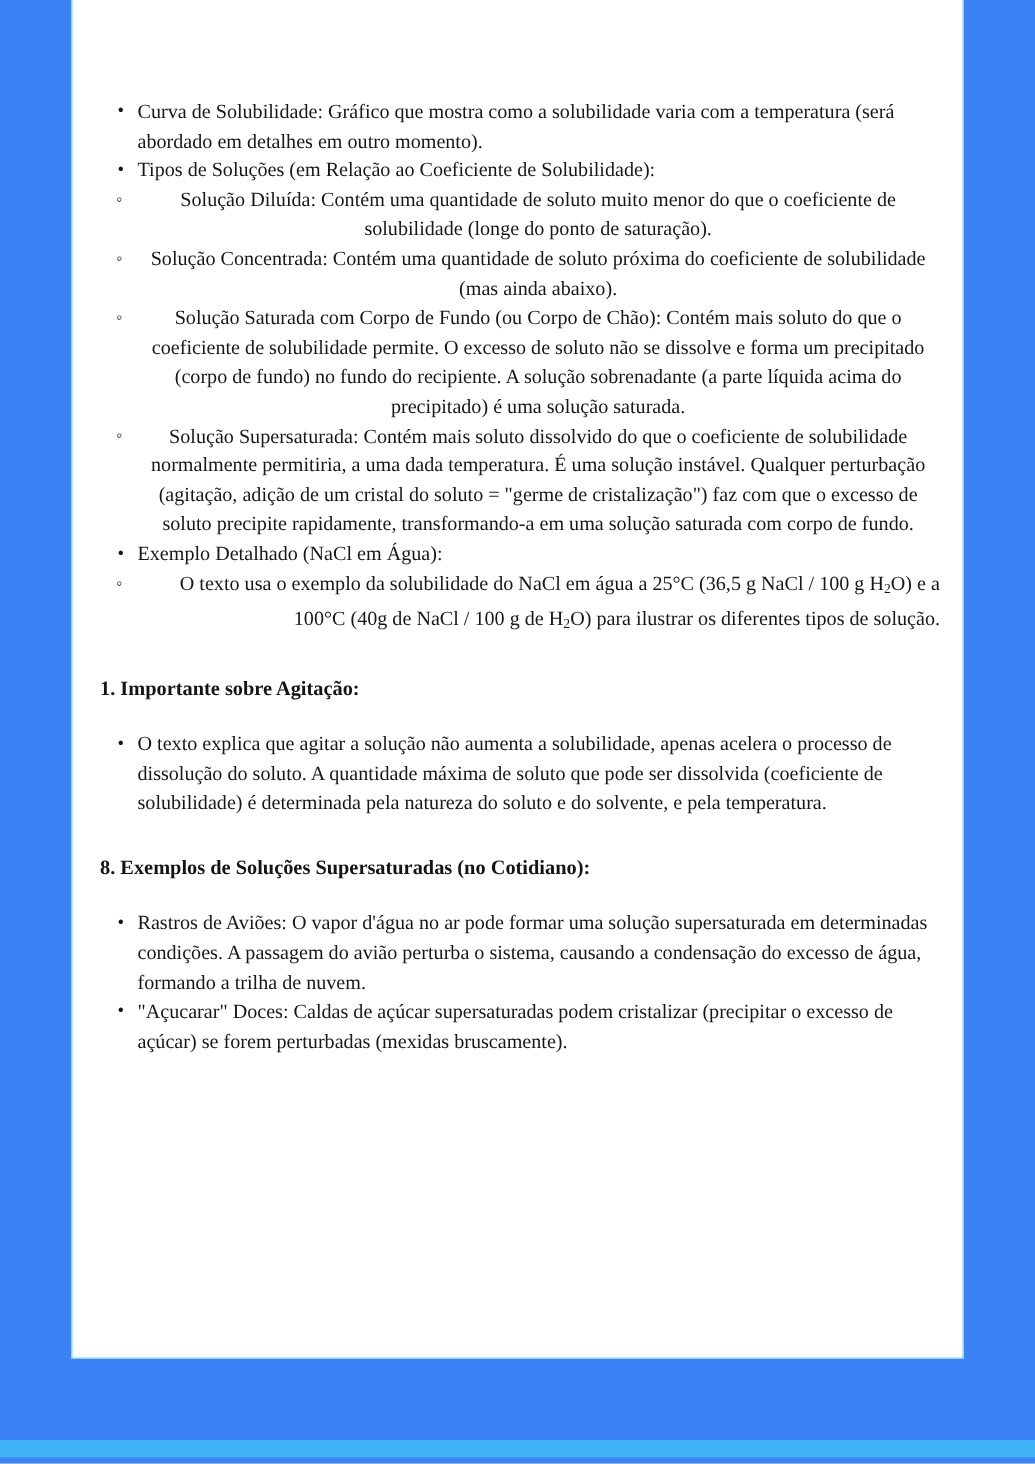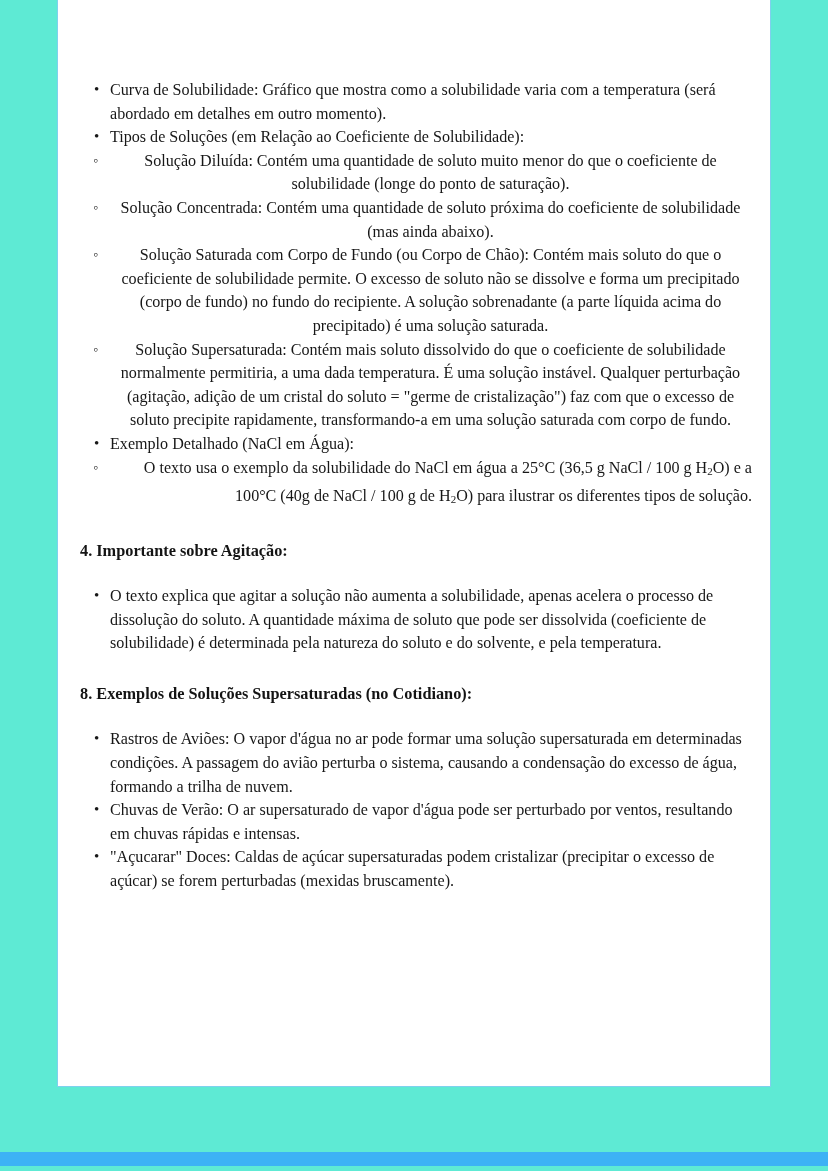--- a/index.html
+++ b/index.html
@@ -9,21 +9,21 @@
     height: 1171px;
     background: #ffffff;
     font-family: "Liberation Serif", "DejaVu Serif", serif;
     overflow: hidden;
   }
 
   #page {
     position: relative;
     width: 828px;
     height: 1171px;
-    background: #5eead4;
+    background: #3b82f6;
   }
 
   
   #content-frame {
     position: absolute;
     left: 57px;
     top: -40px;
     width: 714px;          
     height: 1127px;        
     border: 1.6px solid #7fd0ee;
@@ -146,44 +146,41 @@
             <ul class="lvl2">
               <li class="subbullet">
                 <span class="txt">O texto usa o exemplo da solubilidade do NaCl em água a 25°C (36,5 g NaCl / 100 g H<sub>2</sub>O) e a 100°C (40g de NaCl / 100 g de H<sub>2</sub>O) para ilustrar os diferentes tipos de solução.</span>
               </li>
             </ul>
           </li>
         </ul>
     </div>
 
     <div class="gap-before-heading"></div>
-    <h2 class="section-heading">4. Importante sobre Agitação:</h2>
+    <h2 class="section-heading">1. Importante sobre Agitação:</h2>
     <div class="gap-after-heading"></div>
 
     <div>
       <ul class="lvl1" id="list2-root">
           <li class="bullet">
             <span class="txt">O texto explica que agitar a solução não aumenta a solubilidade, apenas acelera o processo de dissolução do soluto. A quantidade máxima de soluto que pode ser dissolvida (coeficiente de solubilidade) é determinada pela natureza do soluto e do solvente, e pela temperatura.</span>
           </li>
         </ul>
     </div>
 
     <div class="gap-before-heading"></div>
     <h2 class="section-heading">8. Exemplos de Soluções Supersaturadas (no Cotidiano):</h2>
     <div class="gap-after-heading"></div>
 
     <div>
       <ul class="lvl1" id="list3-root">
           <li class="bullet">
             <span class="txt">Rastros de Aviões: O vapor d'água no ar pode formar uma solução supersaturada em determinadas condições. A passagem do avião perturba o sistema, causando a condensação do excesso de água, formando a trilha de nuvem.</span>
           </li>
           <li class="bullet">
-            <span class="txt">Chuvas de Verão: O ar supersaturado de vapor d'água pode ser perturbado por ventos, resultando em chuvas rápidas e intensas.</span>
-          </li>
-          <li class="bullet">
             <span class="txt">"Açucarar" Doces: Caldas de açúcar supersaturadas podem cristalizar (precipitar o excesso de açúcar) se forem perturbadas (mexidas bruscamente).</span>
           </li>
         </ul>
     </div>
 
   </div>
 
   <div id="bottom-bar"></div>
 
 </div>

